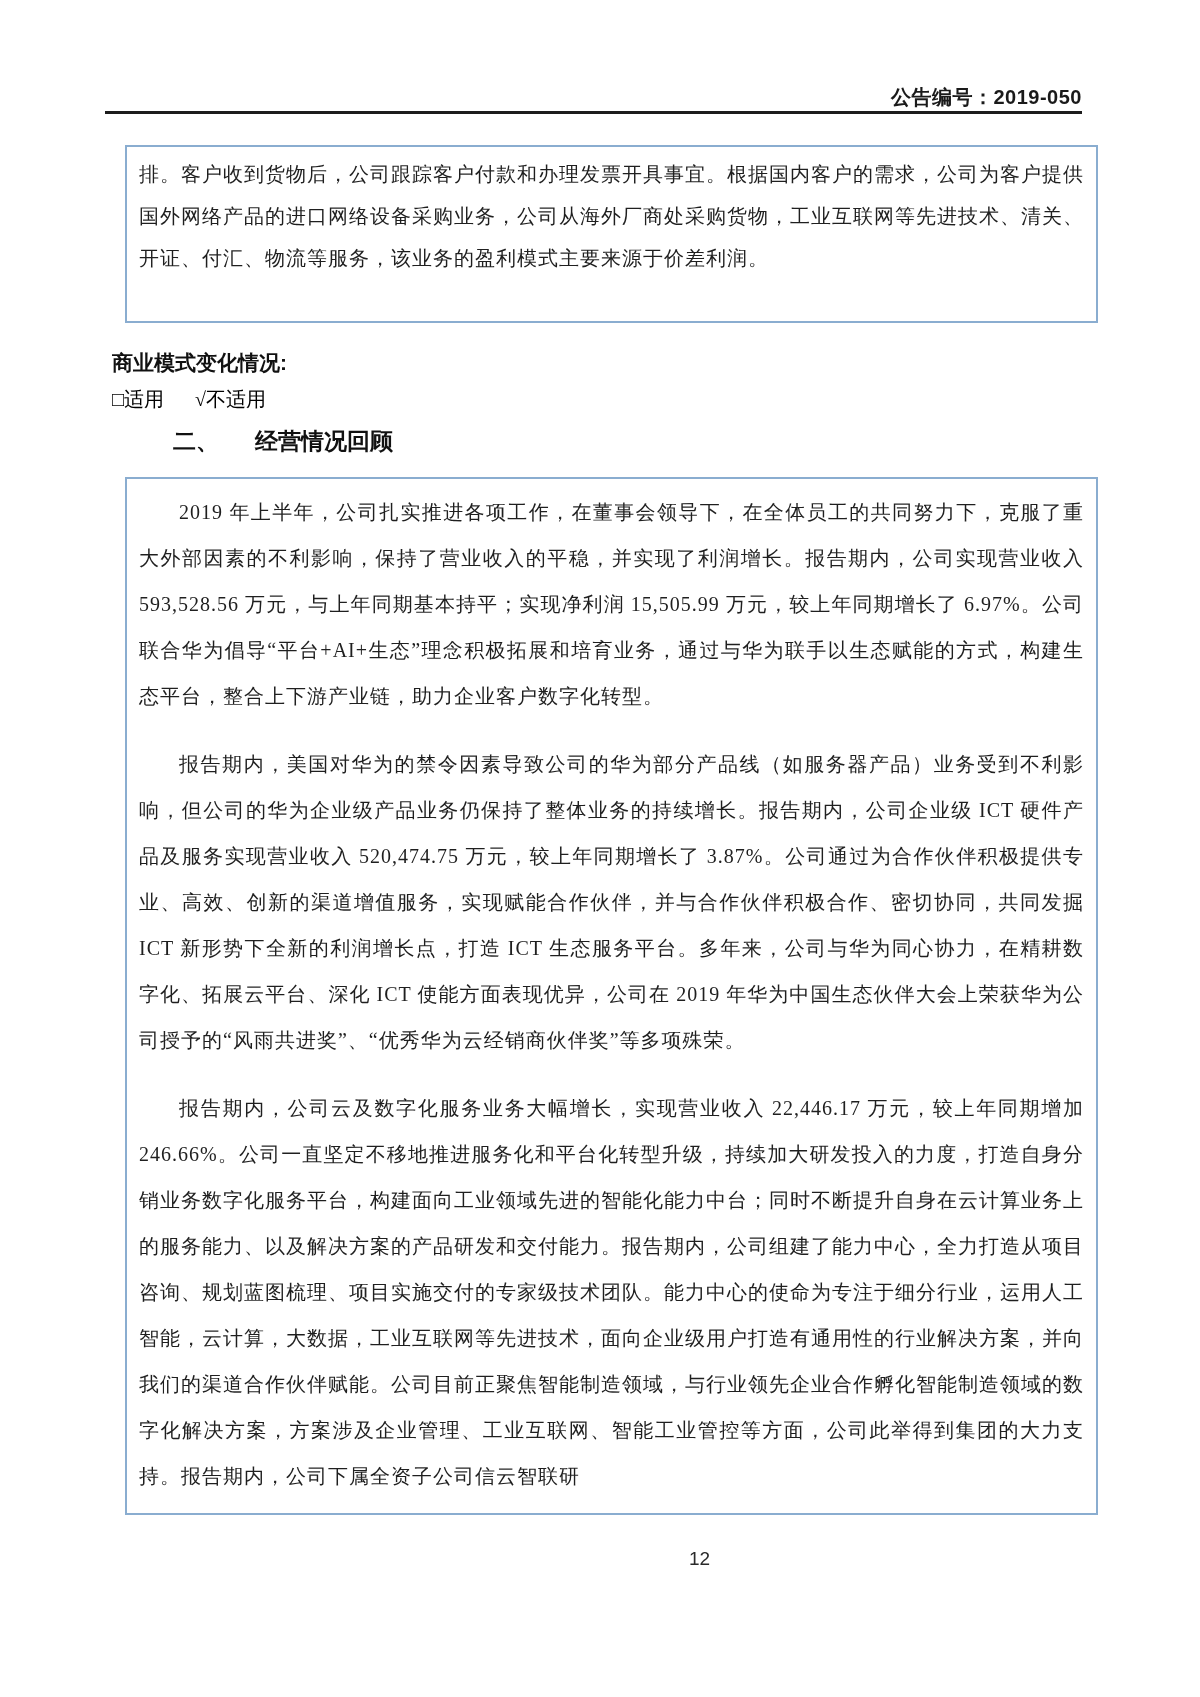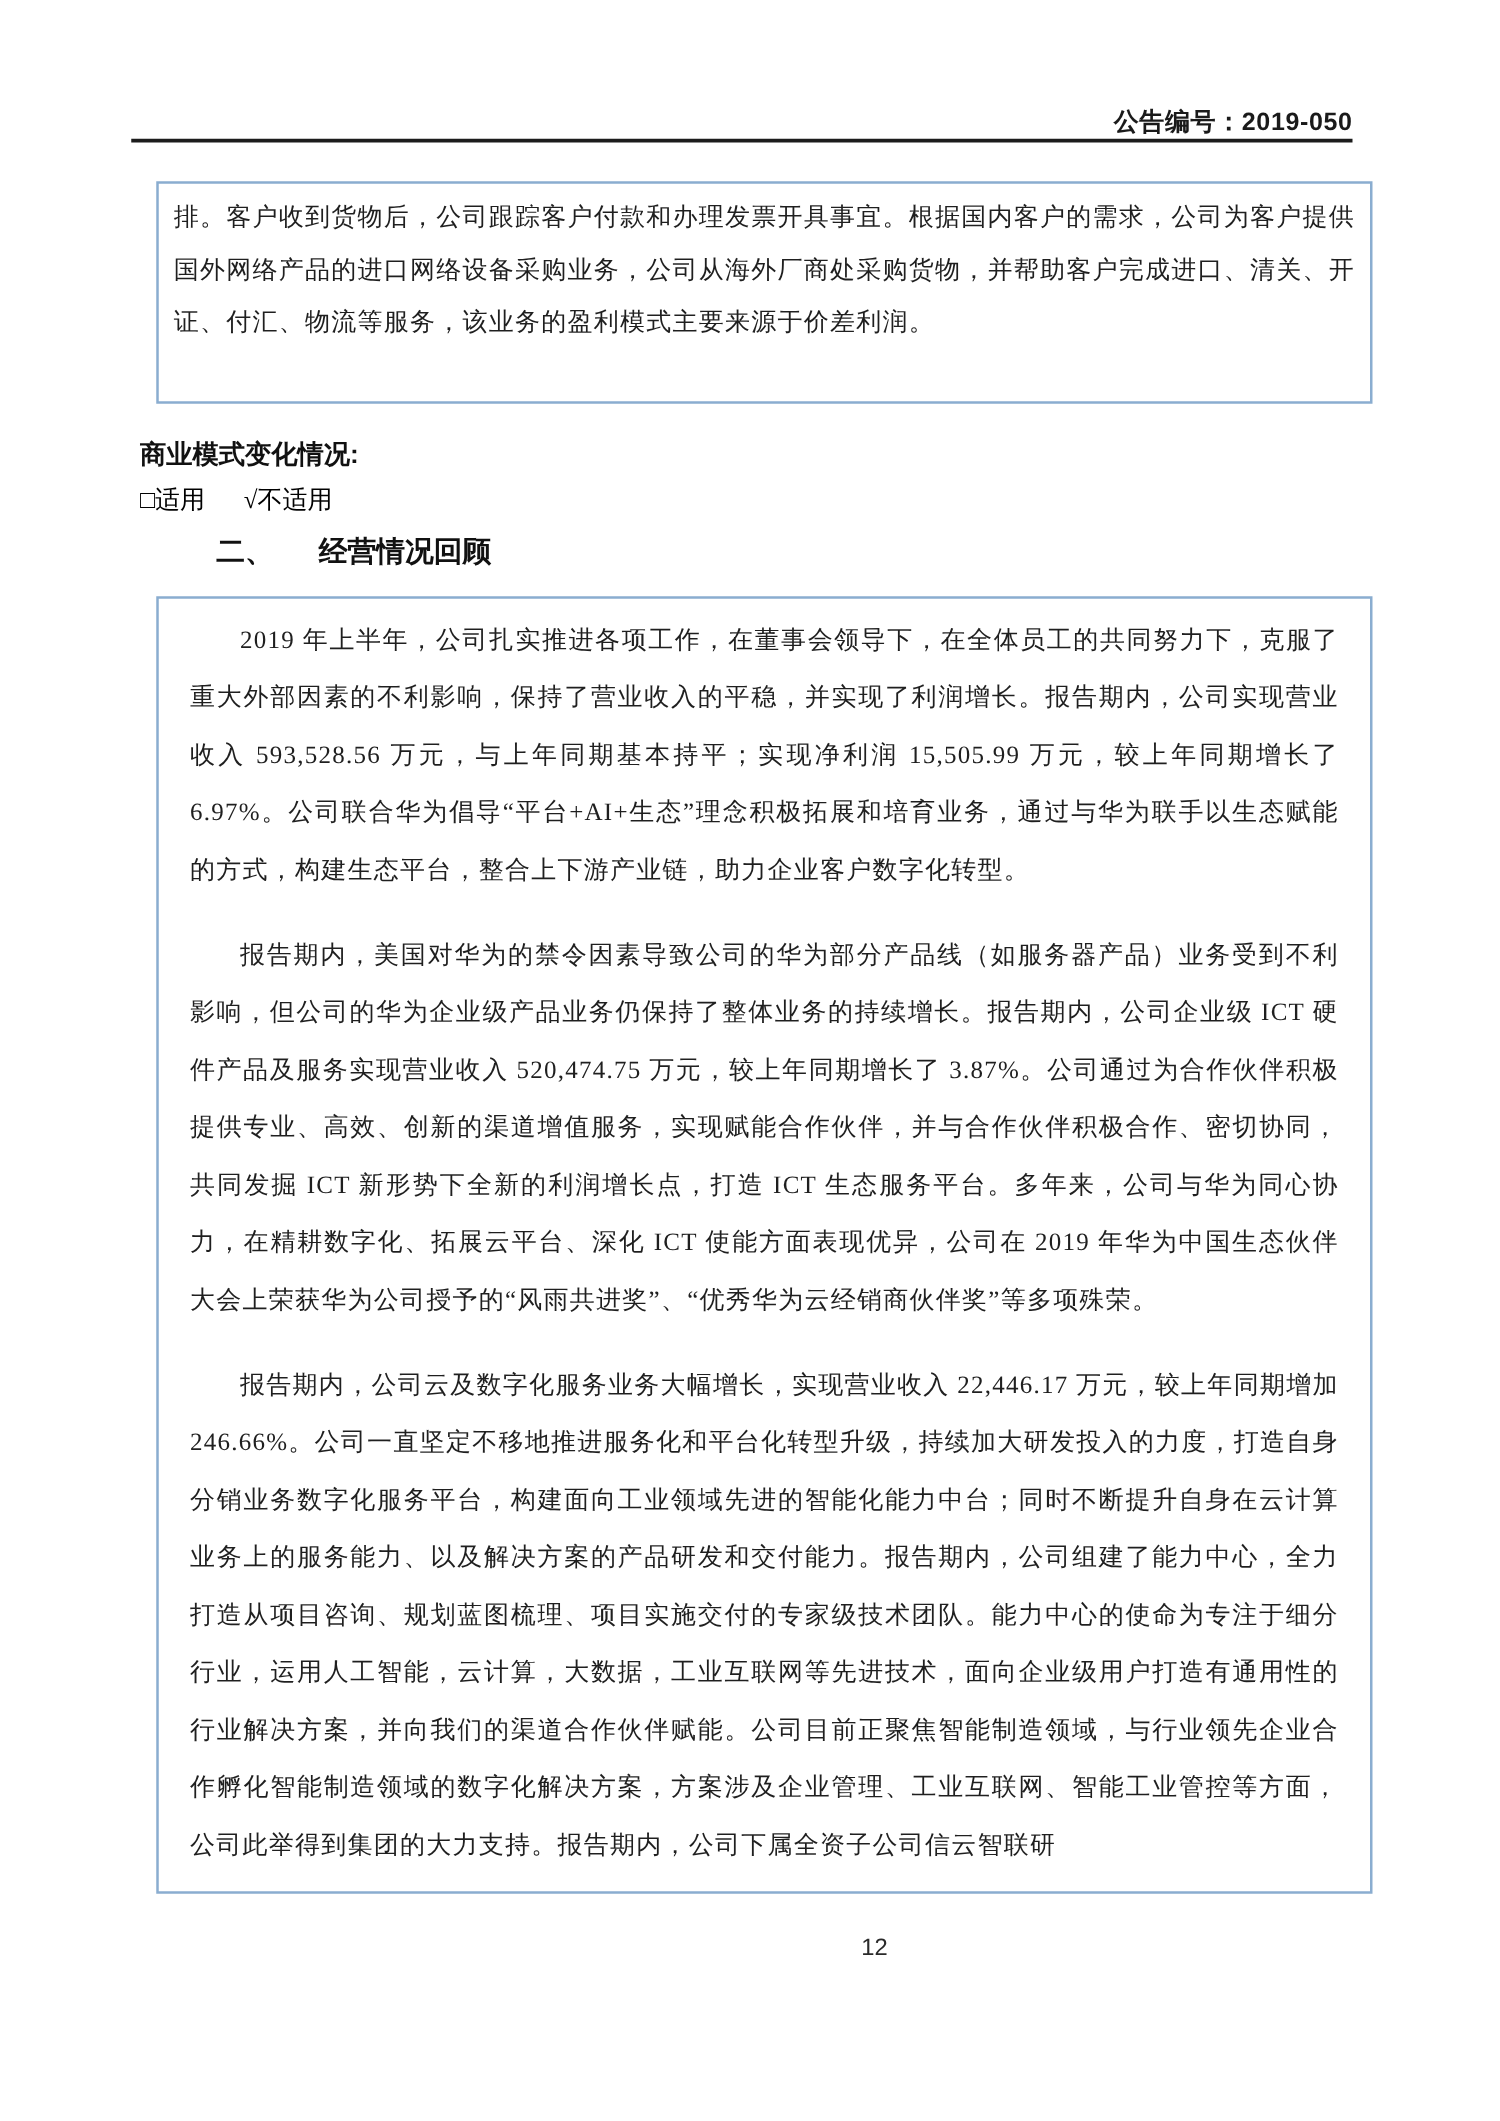--- a/index.html
+++ b/index.html
@@ -50,21 +50,21 @@
     top: 145px;
     height: 178px;
     padding: 6px 12px;
     font-size: 20px;
     line-height: 42px;
   }
 
   .block-2 {
     top: 477px;
     height: 1038px;
-    padding: 10px 25px;
+    padding: 10px 12px;
     font-size: 20px;
     line-height: 46px;
   }
 
   .text-block p {
     margin: 0;
     text-indent: 2em;
   }
   .text-block p.no-indent { text-indent: 0; }
   .block-2 p { margin-bottom: 22px; }
@@ -114,21 +114,21 @@
   }
 </style>
 </head>
 <body>
 
 <div class="header-no">公告编号：2019-050</div>
 
 <div class="header-rule"></div>
 
 <div class="text-block block-1">
-  <p class="no-indent">排。客户收到货物后，公司跟踪客户付款和办理发票开具事宜。根据国内客户的需求，公司为客户提供国外网络产品的进口网络设备采购业务，公司从海外厂商处采购货物，并帮助客户完成进口、清关、开证、付汇、物流等服务，该业务的盈利模式主要来源于价差利润。</p>
+  <p class="no-indent">排。客户收到货物后，公司跟踪客户付款和办理发票开具事宜。根据国内客户的需求，公司为客户提供国外网络产品的进口网络设备采购业务，公司从海外厂商处采购货物，工业互联网等先进技术、清关、开证、付汇、物流等服务，该业务的盈利模式主要来源于价差利润。</p>
 </div>
 
 <div class="bm-label">商业模式变化情况:</div>
 
 <div class="bm-options">
   <span class="opt-app">□适用</span>
   <span class="opt-na">√不适用</span>
 </div>
 
 <div class="section-heading">

